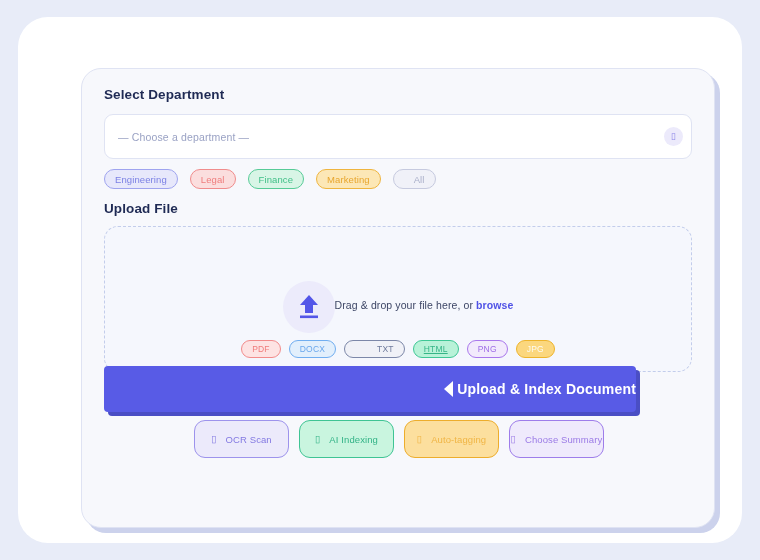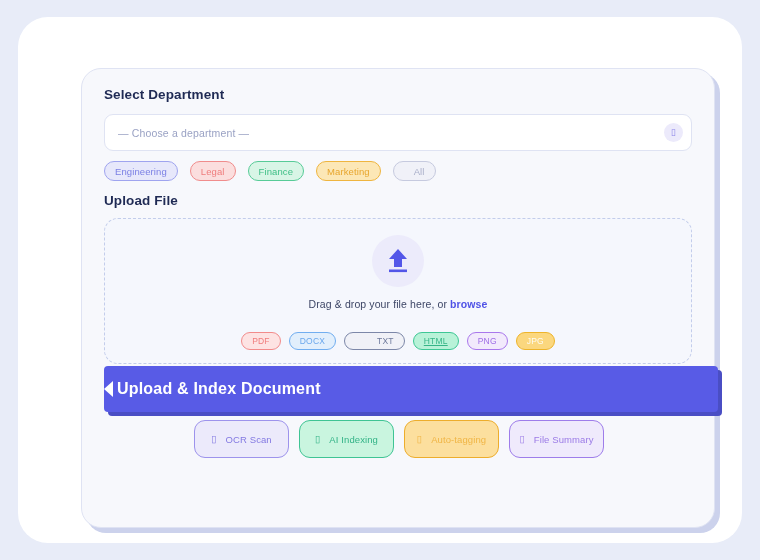--- a/index.html
+++ b/index.html
@@ -54,21 +54,21 @@
     color: #1f2a54;
     letter-spacing: .1px;
   }
 
   
   .select-row {
     margin-top: 12px;
     position: relative;
   }
   .select-box {
-    height: 37px;
+    height: 45px;
     background: #ffffff;
     border: 1px solid #dfe3f3;
     border-radius: 9px;
     display: flex;
     align-items: center;
     padding: 0 8px 0 13px;
   }
   .select-placeholder {
     flex: 1;
     font-size: 10.5px;
@@ -115,23 +115,24 @@
   .upload-heading { margin-top: 12px; }
 
   
   .dropzone {
     margin-top: 10px;
     height: 146px;
     border: 1.6px dashed #c3cdeb;
     border-radius: 14px;
     background: #f5f7fd;
     display: flex;
-    flex-direction: column;
+    flex-direction: row;
     align-items: center;
     position: relative;
+    justify-content: center;
   }
   .upload-circle {
     width: 52px;
     height: 52px;
     border-radius: 50%;
     background: #ecebfb;
     margin-top: 16px;
     display: flex;
     align-items: center;
     justify-content: center;
@@ -174,34 +175,34 @@
   .fmt.txt  { background:#f0f1f7; border-color:#7c87a8; color:#6e7a9c;padding-left:32px; }
   .fmt.html { background:#b8f2d8; border-color:#3ec795; color:#35b587;text-decoration:underline; }
   .fmt.png  { background:#f2eafc; border-color:#a977ec; color:#a06ee7; }
   .fmt.jpg  { background:#fbd77e; border-color:#eeb42b; color:#fdfbf3; }
 
   
   .primary-btn {
     position: absolute;
     left: 22px;
     top: 297px;
-    width: 614px;
+    width: 532px;
     height: 46px;
     background: #585be6;
     border: none;
     border-radius: 4px;
     box-shadow: 4px 4px 0 0 #4a4ec4;
     color: #ffffff;
     font-family: "Liberation Sans", sans-serif;
-    font-size: 16px;
+    font-size: 14px;
     font-weight: bold;
     letter-spacing: .2px;
     display: flex;
     align-items: center;
-    justify-content: flex-start;
+    justify-content: flex-end;
     gap: 4px;
     cursor: pointer;
   }
   .cursor-glyph {
     display:block;
     width: 0; height: 0;
     border-top: 8px solid transparent;
     border-bottom: 8px solid transparent;
     border-right: 9px solid #ffffff;
   }
@@ -321,18 +322,18 @@
       <div class="feature-card ai">
         <span class="fc-icon">▯</span>
         <span>AI Indexing</span>
       </div>
       <div class="feature-card tagging">
         <span class="fc-icon">▯</span>
         <span>Auto-tagging</span>
       </div>
       <div class="feature-card summary">
         <span class="fc-icon">▯</span>
-        <span>File Summary</span>
+        <span>Choose Summary</span>
       </div>
     </div>
 
   </div>
 </div>
 
 </body></html>

